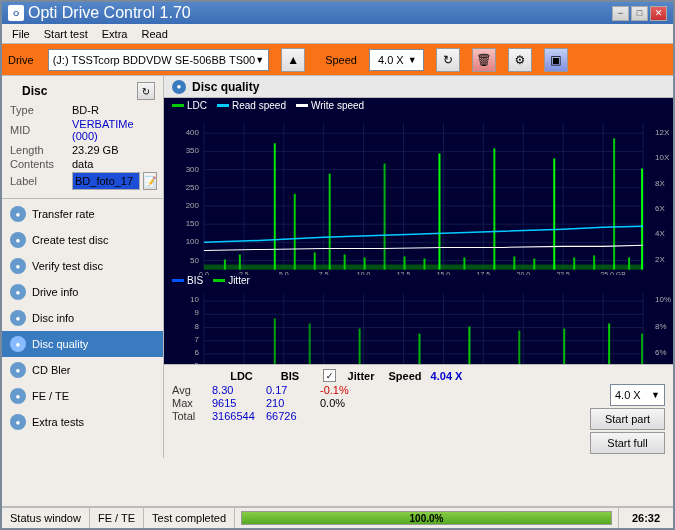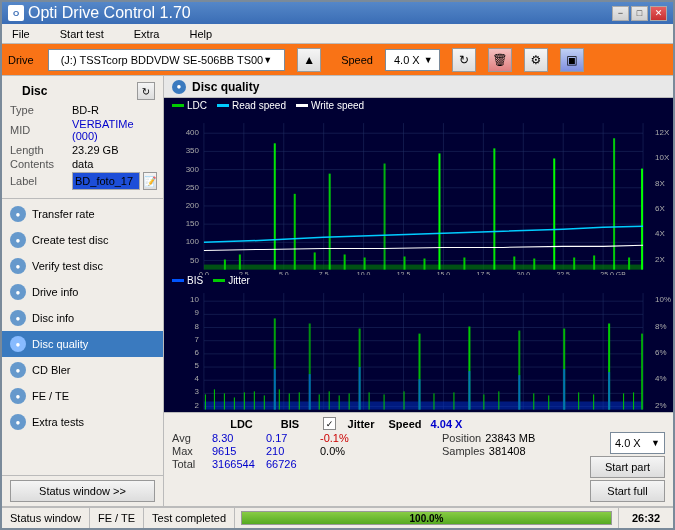--- a/index.html
+++ b/index.html
@@ -71,21 +71,21 @@
     .title-btn.close { background: linear-gradient(to bottom, #e86060, #c83030); color: white; }
 
     
     .menu-bar {
       background: #f0ede8;
       border-bottom: 1px solid #bbb;
       height: 20px;
       display: flex;
       align-items: center;
       padding: 0 4px;
-      gap: 18px;
+      gap: 2px;
       flex-shrink: 0;
     }
     .menu-item {
       padding: 1px 6px;
       cursor: pointer;
       font-size: 11px;
       color: #000;
     }
 
     
@@ -103,21 +103,21 @@
       font-size: 11px;
       color: #000;
       margin-right: 2px;
     }
     .drive-select {
       height: 22px;
       border: 1px solid #7a8a9a;
       background: white;
       display: flex;
       align-items: center;
-      padding: 0 12px;
+      padding: 0 4px;
       min-width: 220px;
       font-size: 11px;
       position: relative;
       text-align: center;
     }
     .toolbar-btn {
       width: 24px;
       height: 24px;
       border: 1px solid #999;
       background: linear-gradient(to bottom, #f5f5f5, #ddd);
@@ -379,20 +379,21 @@
 
     
     .status-bar {
       background: #f0ede8;
       border-top: 2px solid #bbb;
       height: 22px;
       display: flex;
       align-items: center;
       gap: 0;
       flex-shrink: 0;
+      margin-top: 48px;
     }
     .status-section {
       height: 100%;
       display: flex;
       align-items: center;
       padding: 0 8px;
       border-right: 1px solid #bbb;
       font-size: 11px;
     }
     .progress-section {
@@ -468,21 +469,21 @@
       <div class="title-btn">−</div>
       <div class="title-btn">□</div>
       <div class="title-btn close">✕</div>
     </div>
   </div>
 
   <div class="menu-bar">
     <span class="menu-item">File</span>
     <span class="menu-item">Start test</span>
     <span class="menu-item">Extra</span>
-    <span class="menu-item">Help</span>
+    <span class="menu-item">Read</span>
   </div>
 
   <div class="toolbar">
     <span class="toolbar-label">Drive</span>
     <div class="drive-select">
       <span style="font-size:11px;">(J:)  TSSTcorp BDDVDW SE-506BB TS00</span>
       <span style="margin-left:auto;font-size:9px;">▼</span>
     </div>
     <div class="toolbar-btn" title="Eject">▲</div>
     <span class="speed-label">Speed</span>
@@ -560,23 +561,20 @@
         <div class="nav-item">
           <div class="nav-item-icon">●</div>
           <span>FE / TE</span>
         </div>
         <div class="nav-item">
           <div class="nav-item-icon">●</div>
           <span>Extra tests</span>
         </div>
       </div>
 
-      <div class="sidebar-status">
-        <div class="sidebar-status-btn">Status window &gt;&gt;</div>
-      </div>
     </div>
 
     <div class="right-panel">
 
       <div class="chart-header">
         <div class="chart-header-icon">●</div>
         <span class="chart-header-title">Disc quality</span>
       </div>
 
       <div class="charts-area">
@@ -825,30 +823,20 @@
               <span class="stats-val">210</span>
               <span class="stats-val" style="color:#000;">0.0%</span>
             </div>
             <div class="stats-row">
               <span class="stats-key">Total</span>
               <span class="stats-val">3166544</span>
               <span class="stats-val">66726</span>
             </div>
           </div>
 
-          <div style="display:flex;flex-direction:column;gap:1px;margin-left:10px;">
-            <div class="stats-row">
-              <span class="stats-key">Position</span>
-              <span class="stats-val black">23843 MB</span>
-            </div>
-            <div class="stats-row">
-              <span class="stats-key">Samples</span>
-              <span class="stats-val black">381408</span>
-            </div>
-          </div>
 
           <div style="display:flex;flex-direction:column;gap:2px;margin-left:auto;align-items:flex-end;">
             <div style="display:flex;align-items:center;gap:4px;">
               <div class="speed-select speed-combo" style="min-width:55px;height:22px;border:1px solid #7a8a9a;background:white;display:flex;align-items:center;padding:0 4px;">
                 <span>4.0 X</span>
                 <span style="font-size:9px;margin-left:auto;">▼</span>
               </div>
             </div>
             <div class="start-btn">Start part</div>
             <div class="start-btn">Start full</div>

